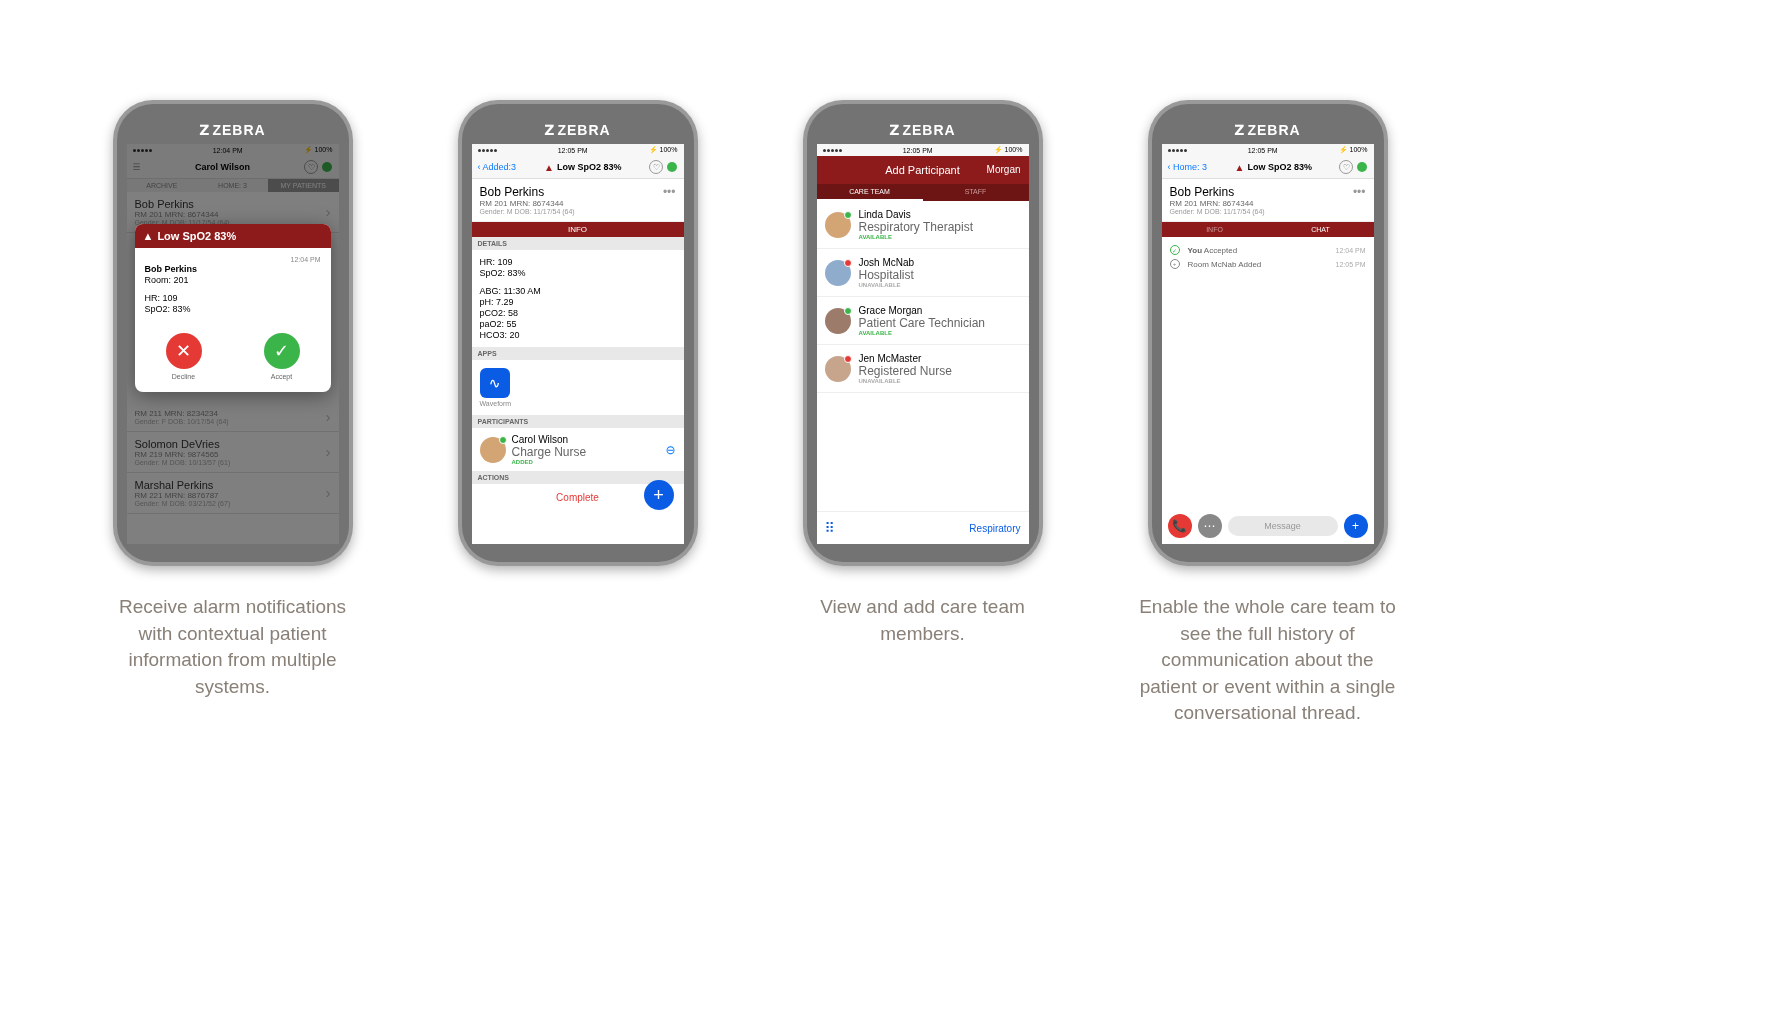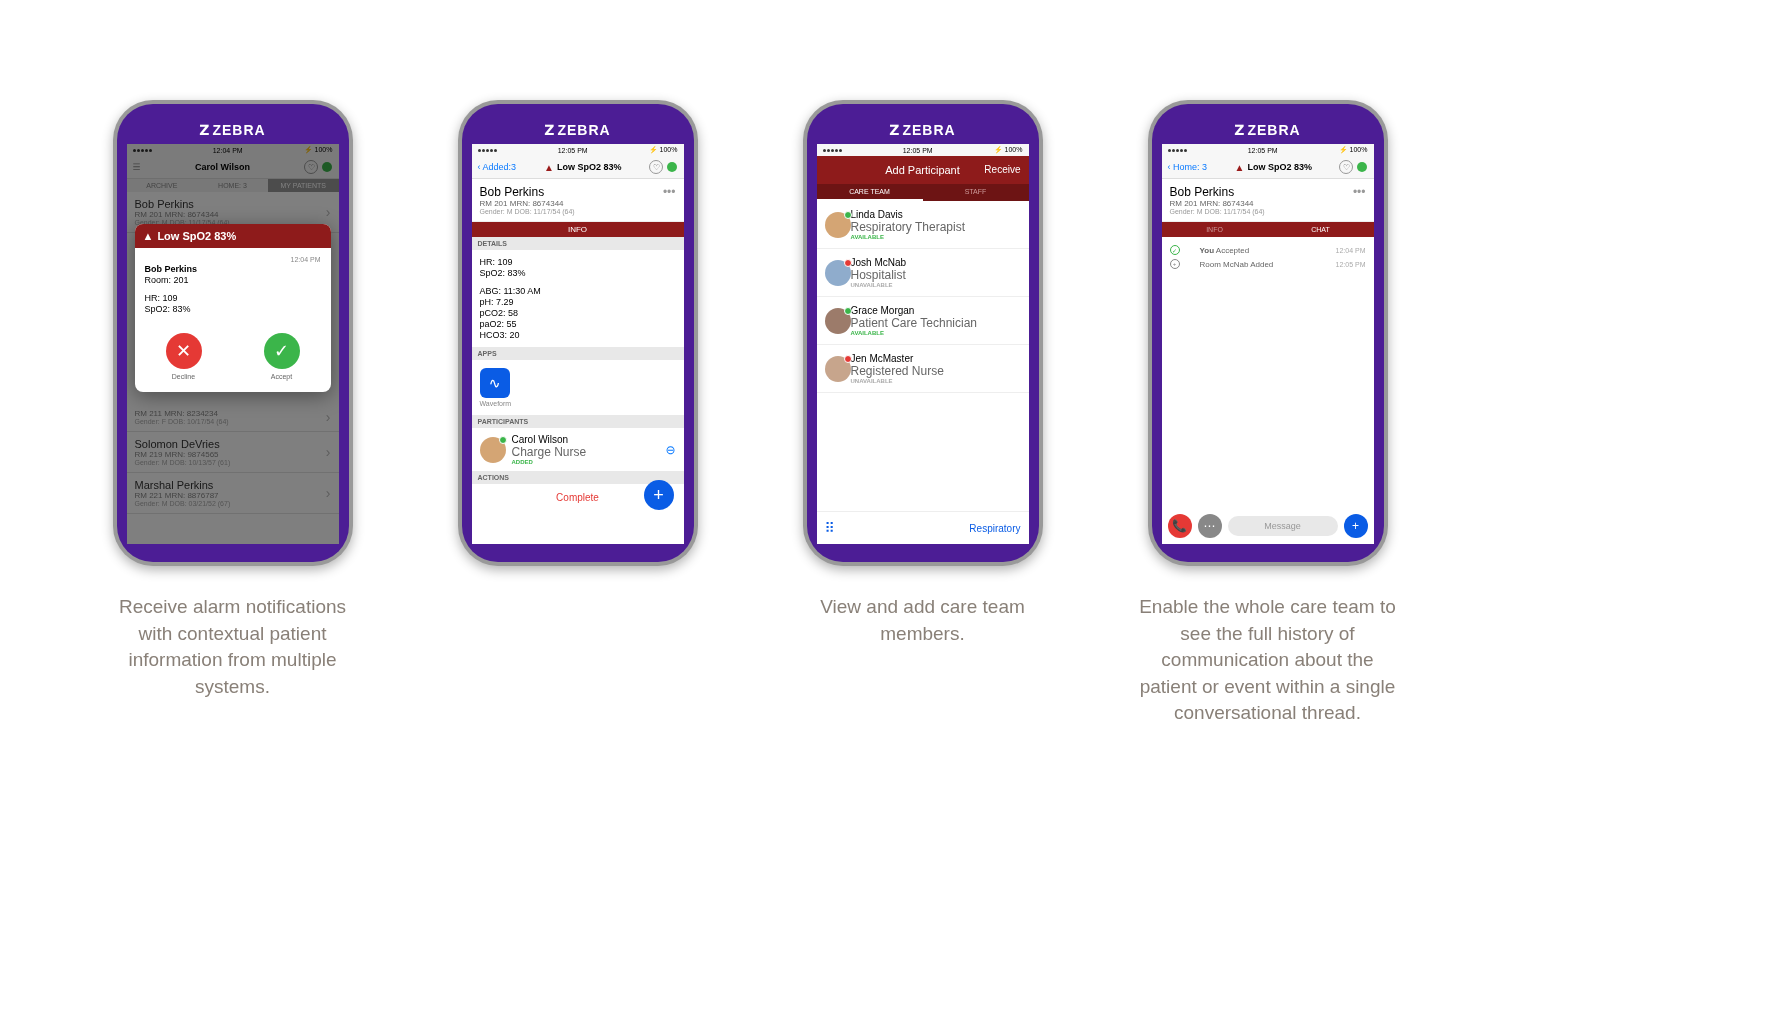--- a/index.html
+++ b/index.html
@@ -1,19 +1,19 @@
 <!DOCTYPE html>
 <html><head>
 <meta charset="utf-8">
 <style>
 *{margin:0;padding:0;box-sizing:border-box;font-family:-apple-system,BlinkMacSystemFont,'Segoe UI',Helvetica,Arial,sans-serif}
 body{background:#fff;display:flex;justify-content:flex-start;align-items:flex-start;padding:100px 90px;gap:60px}
 .col{display:flex;flex-direction:column;align-items:center;width:285px}
 .phone{width:240px;background:#999;border-radius:40px;padding:4px;box-shadow:0 4px 12px rgba(0,0,0,.3)}
-.phone-inner{background:#4c1d95;border-radius:36px;padding:8px 0 18px}
+.phone-inner{background:#737373;border-radius:36px;padding:8px 0 18px}
 .brand{color:#fff;text-align:center;font-weight:700;font-size:14px;padding:10px 0 6px;letter-spacing:1px}
 .brand::before{content:"𝗭";margin-right:2px}
 .screen{background:#fff;margin:0 10px;height:400px;position:relative;overflow:hidden;font-size:9px}
 .statusbar{display:flex;justify-content:space-between;align-items:center;font-size:7px;padding:2px 6px;background:#f7f7f7}
 .statusbar .dots{display:flex;gap:1px}
 .statusbar .dots span{width:3px;height:3px;border-radius:50%;background:#333}
 .hdr{display:flex;justify-content:space-between;align-items:center;background:#f7f7f7;padding:4px 6px;border-bottom:1px solid #ddd}
 .hdr .icon-circle{width:14px;height:14px;border:1px solid #999;border-radius:50%;display:flex;align-items:center;justify-content:center;font-size:8px;color:#666}
 .green-dot{width:10px;height:10px;border-radius:50%;background:#3bb54a}
 .back-link{color:#0a7aff;font-size:9px}
@@ -56,29 +56,29 @@
 .p-info .p-status{font-size:6px;color:#3bb54a;font-weight:600}
 .p-info .p-status.un{color:#aaa}
 .remove-icon{margin-left:auto;color:#0a7aff;font-size:12px}
 .actions-row{text-align:center;padding:8px;color:#e53935;font-size:10px;position:relative}
 .fab{position:absolute;right:10px;top:-4px;width:30px;height:30px;border-radius:50%;background:#0a5ce5;color:#fff;display:flex;align-items:center;justify-content:center;font-size:18px}
 .maroon-hdr{background:#8e1b1b;color:#fff;text-align:center;padding:8px;font-size:11px;position:relative}
 .maroon-hdr .cancel{position:absolute;right:8px;top:8px;font-size:10px}
 .maroon-tabs{display:flex;background:#6d1414;font-size:7px}
 .maroon-tabs div{flex:1;text-align:center;padding:4px;color:#c99}
 .maroon-tabs .active{color:#fff;border-bottom:2px solid #fff}
-.staff-row{display:flex;align-items:center;padding:8px;border-bottom:1px solid #eee}
+.staff-row{display:flex;align-items:center;gap:8px;padding:8px;border-bottom:1px solid #eee}
 .bottom-bar{position:absolute;bottom:0;left:0;right:0;display:flex;justify-content:space-between;align-items:center;padding:8px;border-top:1px solid #eee;background:#fff}
 .grid-icon{color:#0a5ce5;font-size:14px}
 .multiselect{color:#0a5ce5;font-size:10px}
 .chat-tabs{display:flex;background:#8e1b1b;font-size:7px}
 .chat-tabs div{flex:1;text-align:center;padding:4px;color:#c99}
 .chat-tabs .active{color:#fff}
 .chat-log{padding:6px 8px}
-.log-row{display:flex;align-items:center;gap:20px;font-size:8px;color:#666;padding:2px 0}
+.log-row{display:flex;align-items:center;gap:8px;font-size:8px;color:#666;padding:2px 0}
 .log-row .log-icon{width:10px;height:10px;border:1px solid #3bb54a;border-radius:50%;color:#3bb54a;display:flex;align-items:center;justify-content:center;font-size:6px}
 .log-row .log-icon.plus{border-color:#888;color:#888}
 .log-row .time{margin-left:auto;font-size:7px;color:#aaa}
 .msg-bar{position:absolute;bottom:6px;left:6px;right:6px;display:flex;align-items:center;gap:6px}
 .msg-bar .circ{width:24px;height:24px;border-radius:50%;display:flex;align-items:center;justify-content:center;color:#fff;font-size:12px}
 .msg-bar .circ.red{background:#e53935}
 .msg-bar .circ.gray{background:#888}
 .msg-bar .circ.blue{background:#0a5ce5}
 .msg-input{flex:1;background:#e8e8e8;border-radius:12px;padding:5px 10px;font-size:9px;color:#999;text-align:center}
 .caption{text-align:center;color:#898078;font-size:19px;line-height:1.4;margin-top:28px;width:260px}
@@ -265,21 +265,21 @@
               <span></span>
               <span></span>
               <span></span>
               <span></span>
             </div>
             <span>12:05 PM</span>
             <span>⚡ <span>100%</span></span>
           </div>
  <div class="maroon-hdr">
   <span>Add Participant</span>
-  <span class="cancel">Receive</span>
+  <span class="cancel">Morgan</span>
  </div>
  <div class="maroon-tabs">
   <div class="active">CARE TEAM</div>
   <div>STAFF</div>
  </div>
  <div class="staff-row">
             <div class="avatar">
               <div class="badge g"></div>
             </div>
             <div class="p-info">

